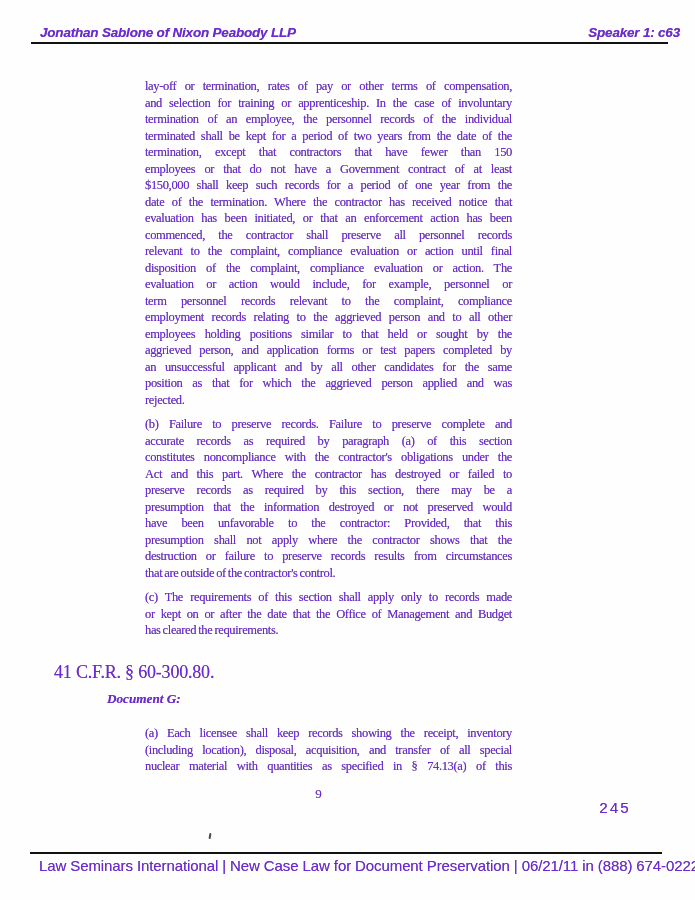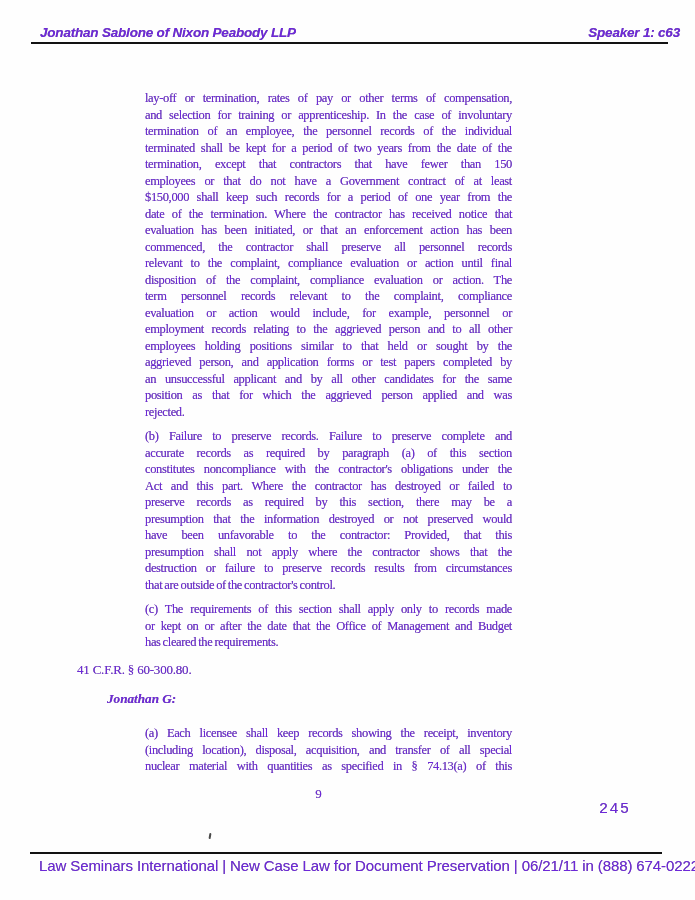--- a/index.html
+++ b/index.html
@@ -31,29 +31,29 @@
   }
   .hdr-rule {
     position: absolute; left: 31px; top: 42px;
     width: 637px; height: 2px; background: #121212;
   }
 
   
   .quote {
     position: absolute; left: 145px; top: 78px; width: 367px;
     font-size: 12.5px; line-height: 16.5px;
-    letter-spacing: -0.35px; word-spacing: -0.8px; margin-top: 12px;
+    letter-spacing: -0.35px; word-spacing: -0.8px;
   }
   .para { margin: 0 0 8px 0; }
   .jline { text-align: justify; text-align-last: justify; }
   .jline.jlast { text-align: center; text-align-last: left; }
 
   .citation {
-    position: absolute; left: 77px; top: 662px;
-    font-size: 13px; letter-spacing: -0.2px; white-space: nowrap;
+    position: absolute; left: 54px; top: 662px;
+    font-size: 18px; letter-spacing: -0.2px; white-space: nowrap;
   }
   .example-heading {
     position: absolute; left: 107px; top: 691px;
     font-weight: bold; font-style: italic;
     font-size: 13.2px; white-space: nowrap;
   }
   .example-para {
     position: absolute; left: 145px; top: 725px; width: 367px;
     font-size: 12.5px; line-height: 16.5px;
     letter-spacing: -0.35px; word-spacing: -0.8px;
@@ -103,22 +103,22 @@
         <div class="jline">termination of an employee, the personnel records of the individual</div>
         <div class="jline">terminated shall be kept for a period of two years from the date of the</div>
         <div class="jline">termination, except that contractors that have fewer than 150</div>
         <div class="jline">employees or that do not have a Government contract of at least</div>
         <div class="jline">$150,000 shall keep such records for a period of one year from the</div>
         <div class="jline">date of the termination. Where the contractor has received notice that</div>
         <div class="jline">evaluation has been initiated, or that an enforcement action has been</div>
         <div class="jline">commenced, the contractor shall preserve all personnel records</div>
         <div class="jline">relevant to the complaint, compliance evaluation or action until final</div>
         <div class="jline">disposition of the complaint, compliance evaluation or action. The</div>
+        <div class="jline">evaluation or action would include, for example, personnel or</div>
         <div class="jline">term personnel records relevant to the complaint, compliance</div>
-        <div class="jline">evaluation or action would include, for example, personnel or</div>
         <div class="jline">employment records relating to the aggrieved person and to all other</div>
         <div class="jline">employees holding positions similar to that held or sought by the</div>
         <div class="jline">aggrieved person, and application forms or test papers completed by</div>
         <div class="jline">an unsuccessful applicant and by all other candidates for the same</div>
         <div class="jline">position as that for which the aggrieved person applied and was</div>
         <div class="jline jlast">rejected.</div>
       </div>
     <div class="para">
         <div class="jline">(b) Failure to preserve records. Failure to preserve complete and</div>
         <div class="jline">accurate records as required by paragraph (a) of this section</div>
@@ -133,21 +133,21 @@
       </div>
     <div class="para">
         <div class="jline">(c) The requirements of this section shall apply only to records made</div>
         <div class="jline">or kept on or after the date that the Office of Management and Budget</div>
         <div class="jline jlast">has cleared the requirements.</div>
       </div>
   </div>
 
   <div class="citation">41 C.F.R. § 60-300.80.</div>
 
-  <div class="example-heading">Jonathan G:</div>
+  <div class="example-heading">Document G:</div>
 
   <div class="example-para">
       <div class="jline">(a) Each licensee shall keep records showing the receipt, inventory</div>
       <div class="jline">(including location), disposal, acquisition, and transfer of all special</div>
       <div class="jline">nuclear material with quantities as specified in § 74.13(a) of this</div>
     </div>
 
   <div class="page-number">9</div>
 
   <div class="stamp-number">245</div>

